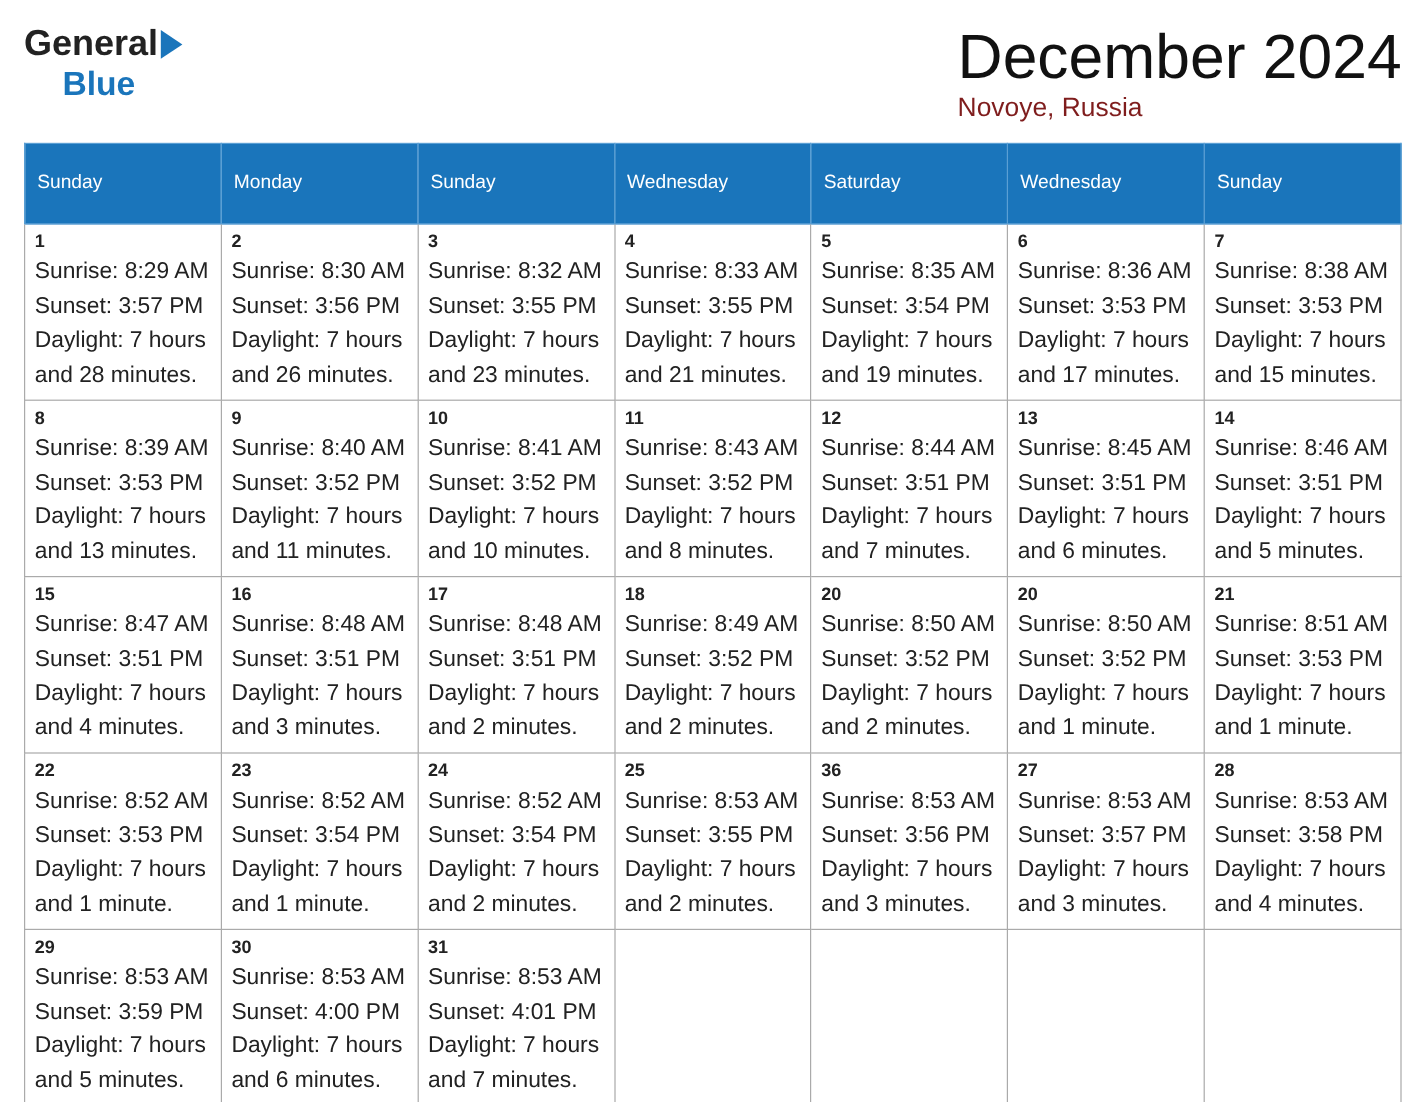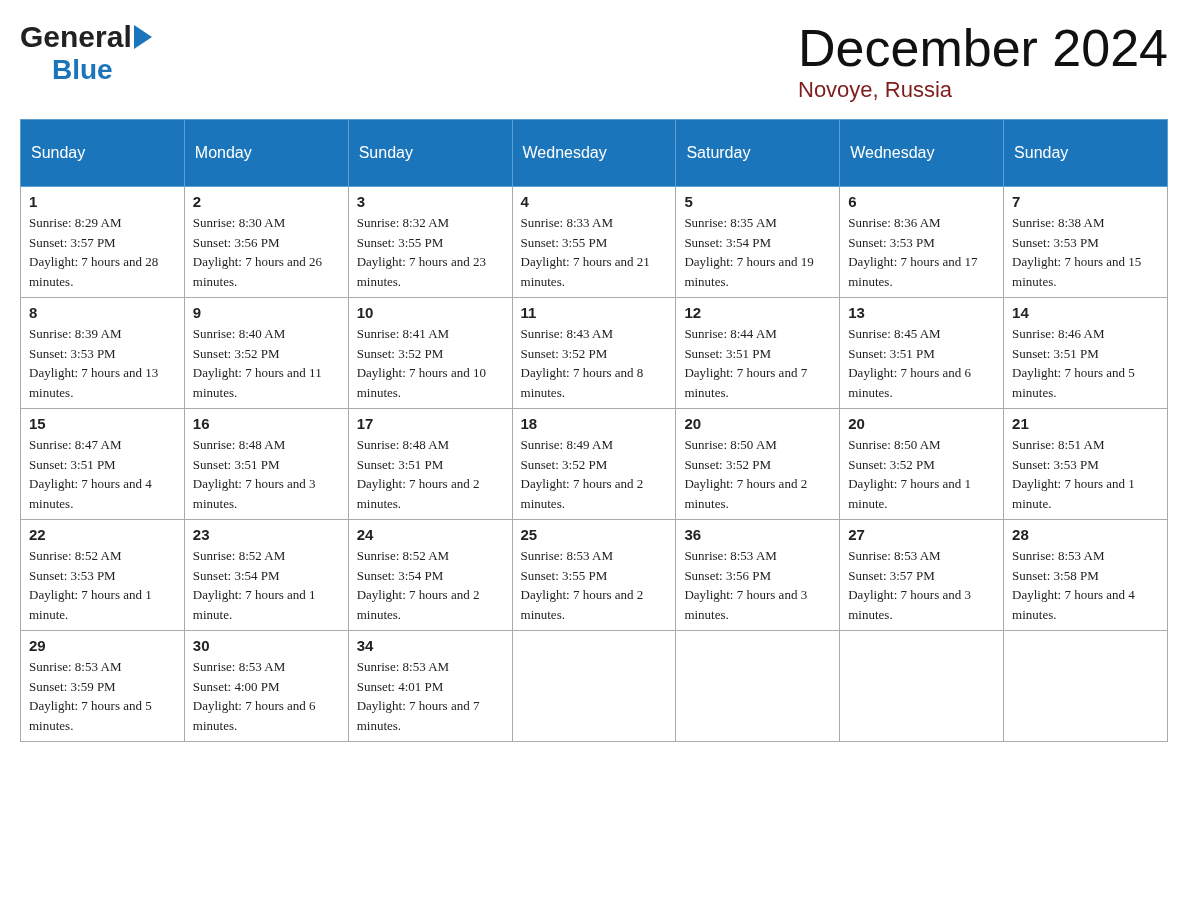--- a/index.html
+++ b/index.html
@@ -64,24 +64,23 @@
       width: 14.28%;
       min-height: 90px;
     }
     .day-number {
       font-size: 15px;
       font-weight: bold;
       display: block;
       margin-bottom: 3px;
     }
     .day-info {
-      font-size: 13px;
+      font-size: 19px;
       line-height: 1.5;
       color: #222;
-      font-family: Liberation Serif, serif;
     }
     .empty-cell {
       background: #fff;
     }
     .logo-wrapper {
       display: flex;
       align-items: center;
     }
     .logo-general {
       font-size: 30px;
@@ -252,21 +251,21 @@
       <tr>
         <td>
           <span class="day-number">29</span>
           <div class="day-info">Sunrise: 8:53 AM<br>Sunset: 3:59 PM<br>Daylight: 7 hours and 5 minutes.</div>
         </td>
         <td>
           <span class="day-number">30</span>
           <div class="day-info">Sunrise: 8:53 AM<br>Sunset: 4:00 PM<br>Daylight: 7 hours and 6 minutes.</div>
         </td>
         <td>
-          <span class="day-number">34</span>
+          <span class="day-number">31</span>
           <div class="day-info">Sunrise: 8:53 AM<br>Sunset: 4:01 PM<br>Daylight: 7 hours and 7 minutes.</div>
         </td>
         <td class="empty-cell"></td>
         <td class="empty-cell"></td>
         <td class="empty-cell"></td>
         <td class="empty-cell"></td>
       </tr>
     </tbody>
 </table>
 

